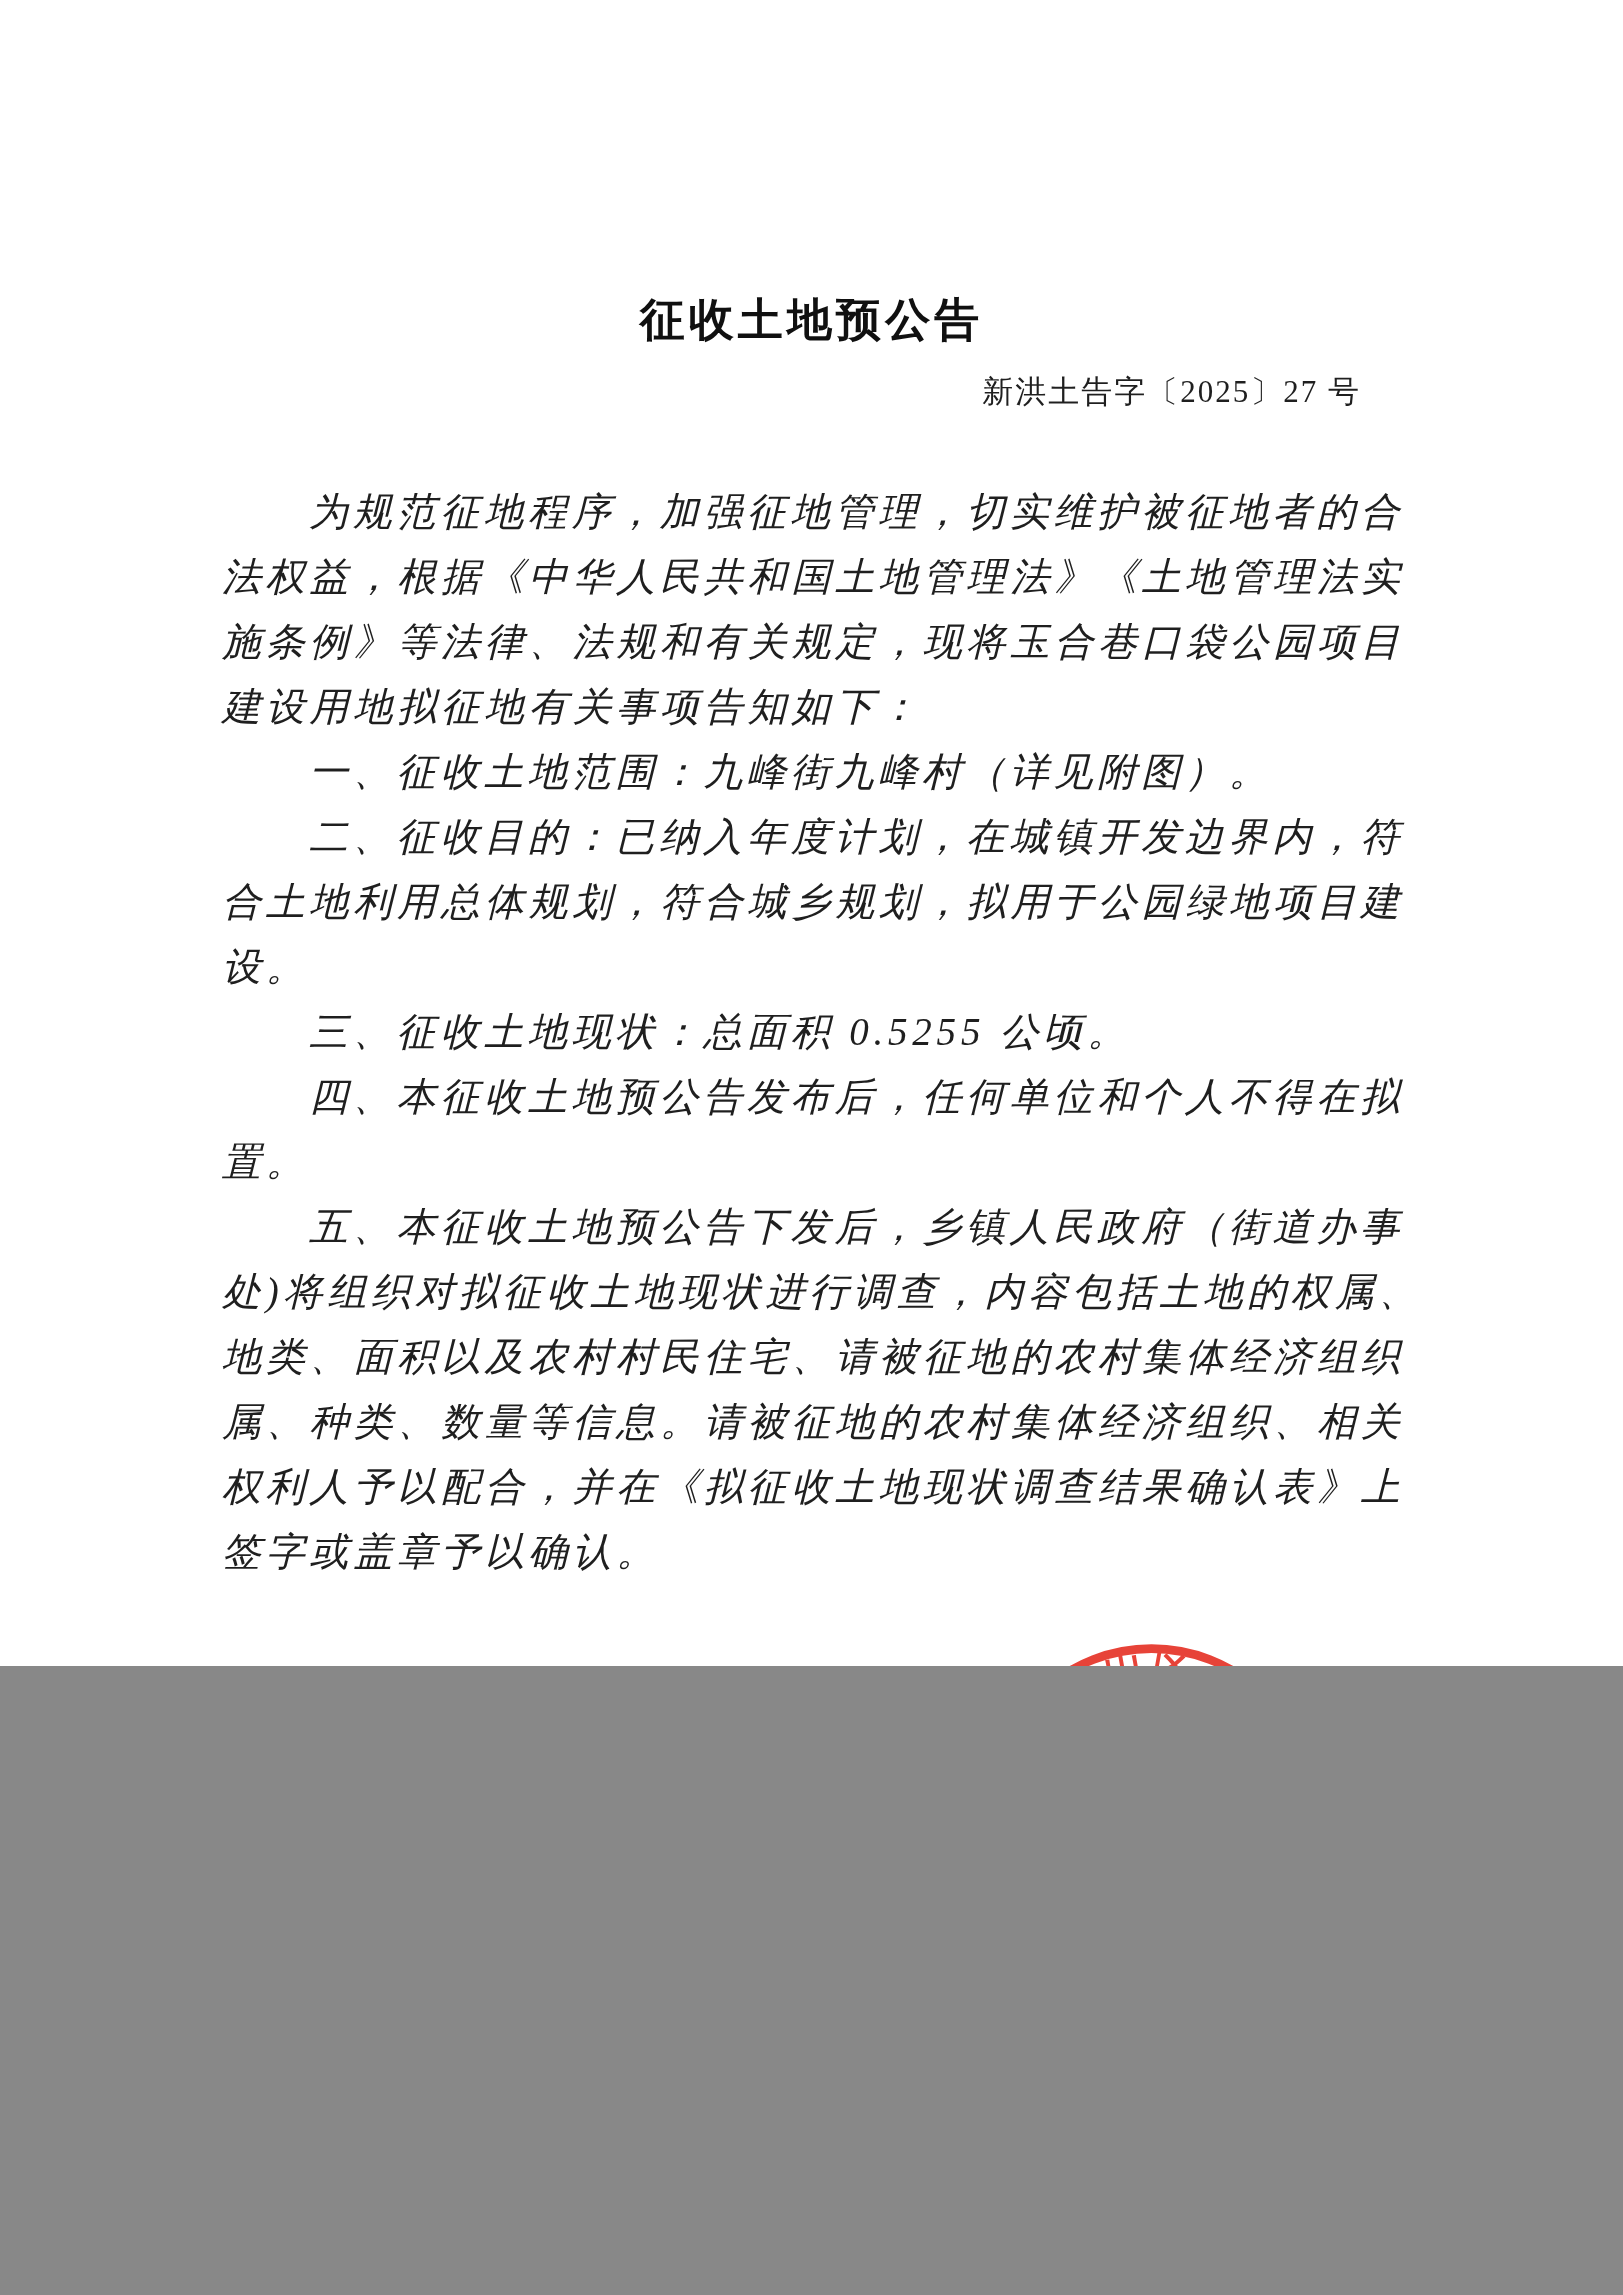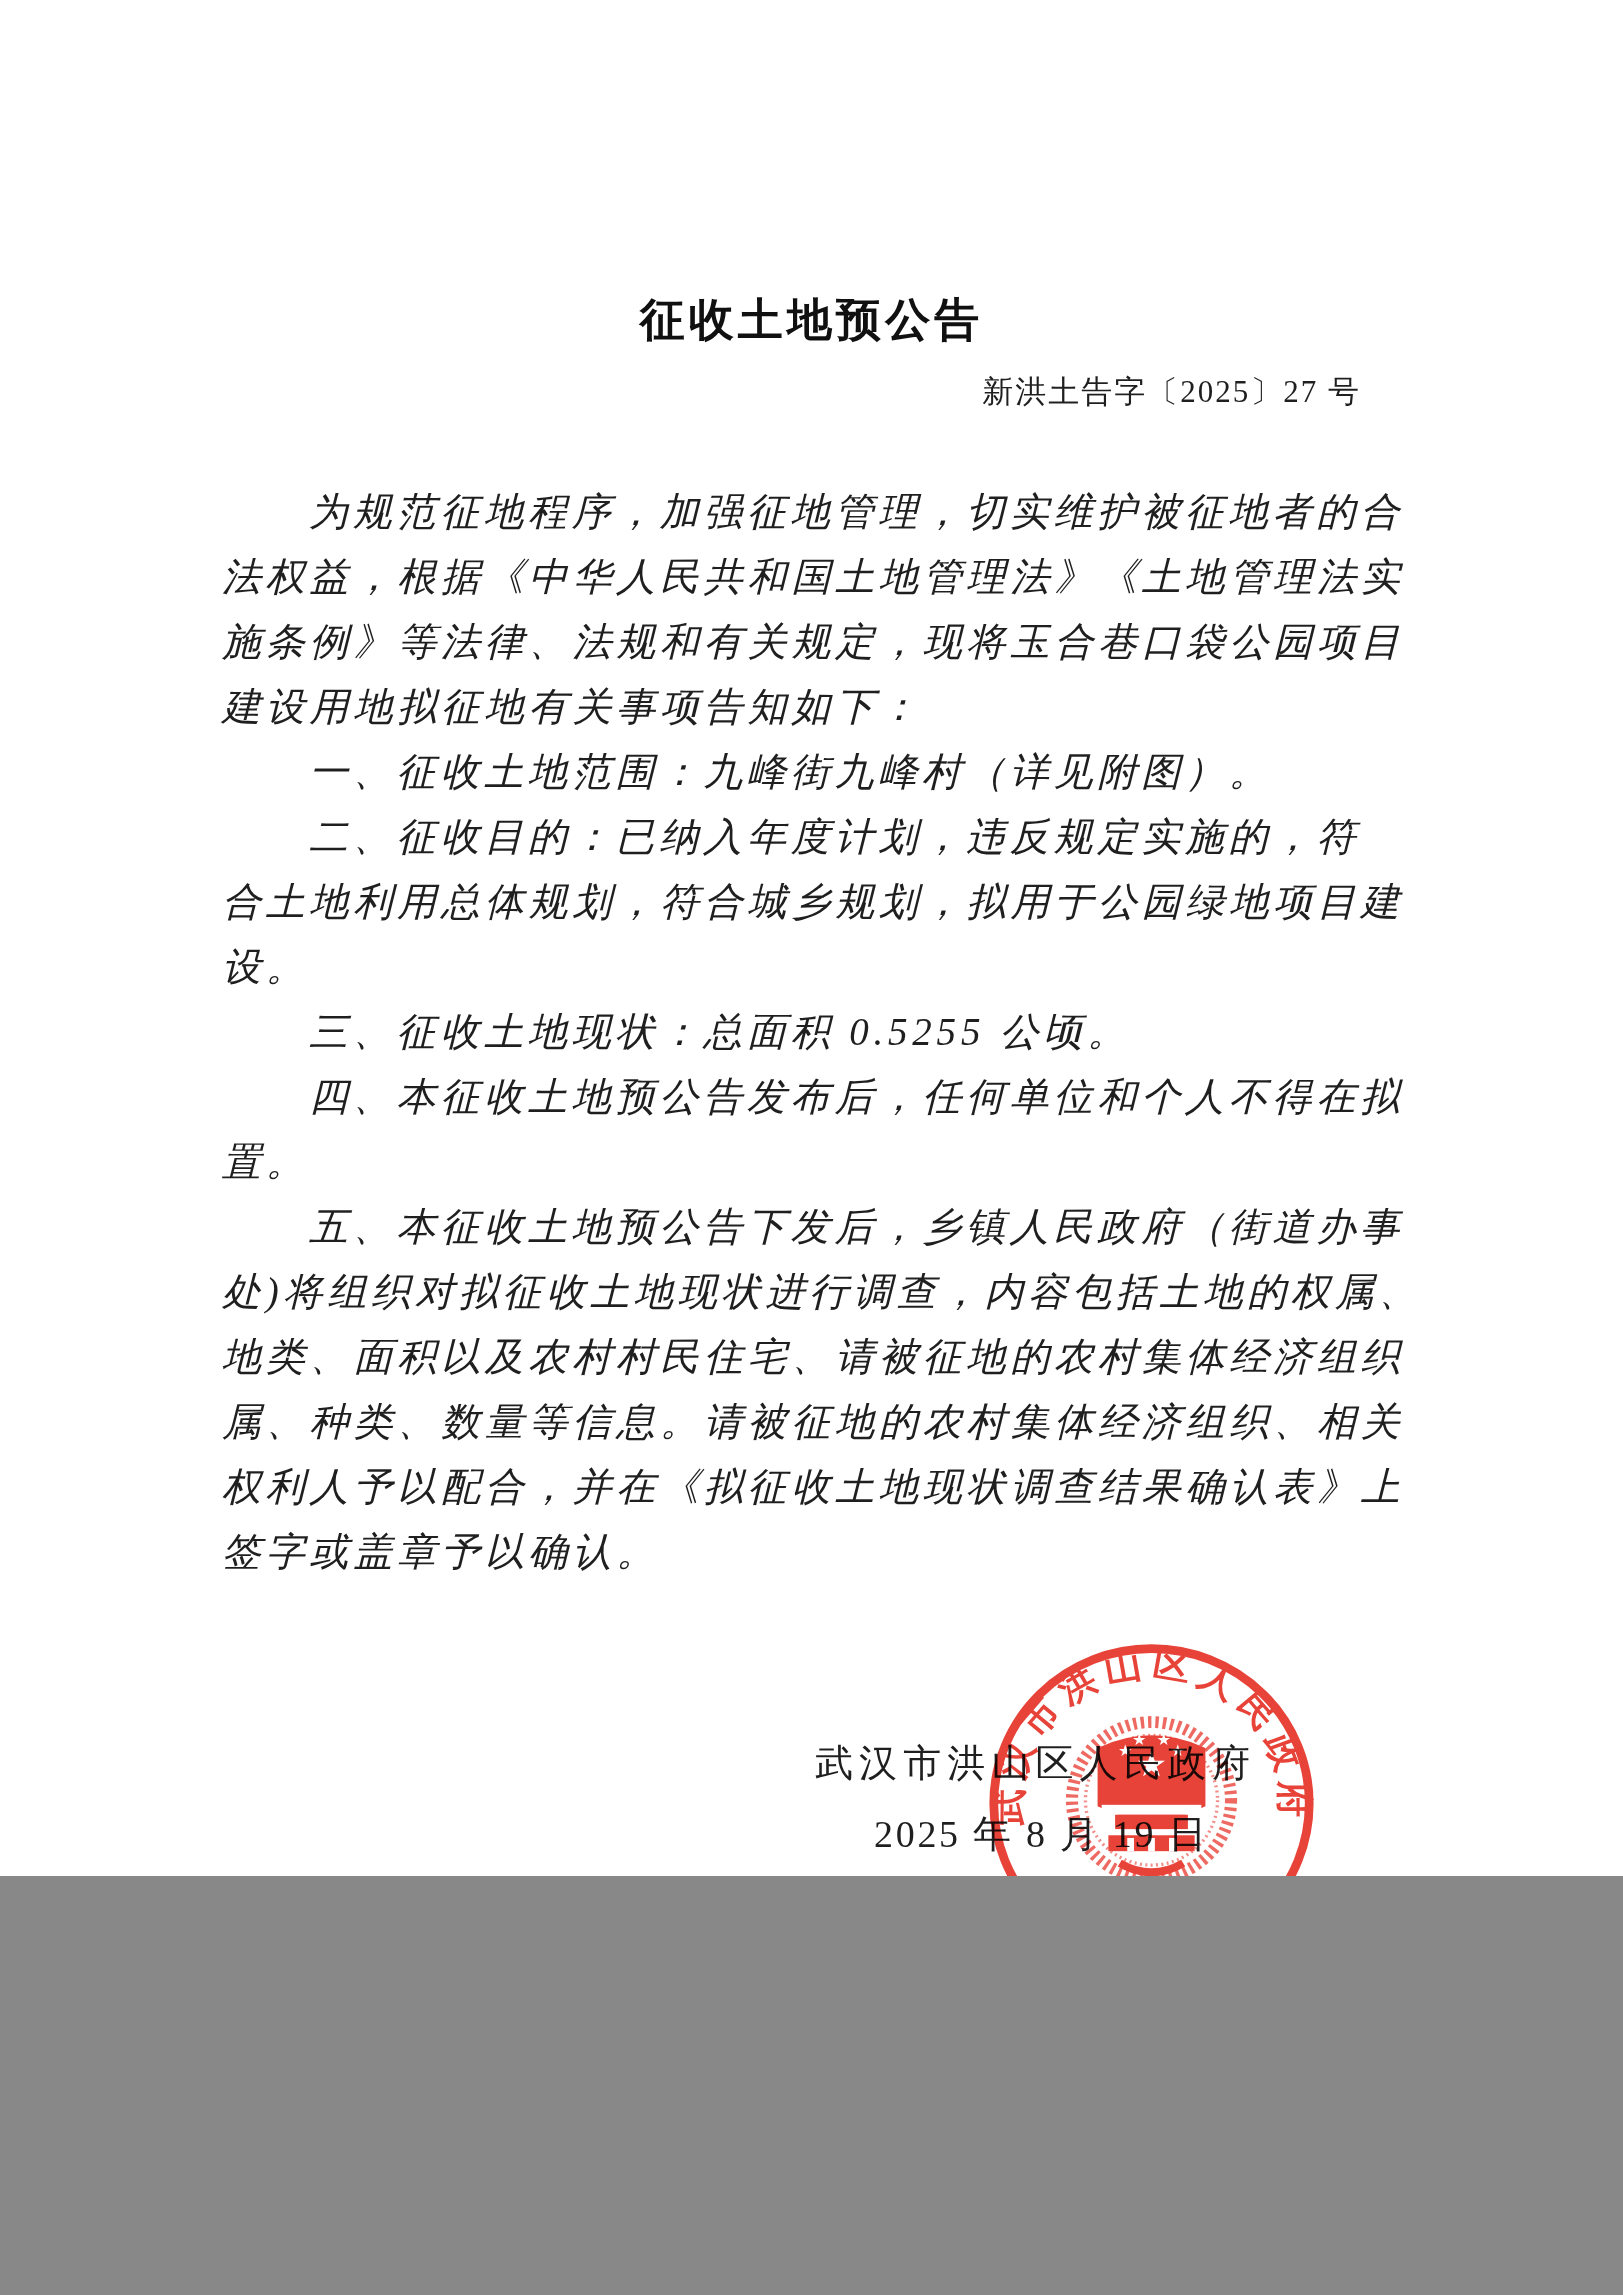--- a/index.html
+++ b/index.html
@@ -6,21 +6,21 @@
     --ink:#1f1f1f;
     --title-ink:#101010;
     --seal-red:#e63429;
     --page-bg:#ffffff;
   }
   html,body{margin:0;padding:0;}
   body{background:#888;}
   .page{
     position:relative;
     width:1623px;
-    height:1876px;
+    height:1666px;
     margin:0 auto;
     background:var(--page-bg);
     overflow:hidden;
     font-family:"Liberation Serif","DejaVu Serif",serif;
     color:var(--ink);
   }
   .title{
     position:absolute;
     top:297px; left:0; width:1623px;
     text-align:center;
@@ -89,21 +89,21 @@
   <div class="title">征收土地预公告</div>
 
   <div class="doc-number">新洪土告字〔2025〕27 号</div>
 
   <div class="doc-body">
       <div class="line indent">为规范征地程序，加强征地管理，切实维护被征地者的合</div>
       <div class="line">法权益，根据《中华人民共和国土地管理法》《土地管理法实</div>
       <div class="line">施条例》等法律、法规和有关规定，现将玉合巷口袋公园项目</div>
       <div class="line">建设用地拟征地有关事项告知如下：</div>
       <div class="line indent">一、征收土地范围：九峰街九峰村（详见附图）。</div>
-      <div class="line indent">二、征收目的：已纳入年度计划，违反规定实施的，符</div>
+      <div class="line indent">二、征收目的：已纳入年度计划，在城镇开发边界内，符</div>
       <div class="line">合土地利用总体规划，符合城乡规划，拟用于公园绿地项目建</div>
       <div class="line">设。</div>
       <div class="line indent">三、征收土地现状：总面积 0.5255 公顷。</div>
       <div class="line indent">四、本征收土地预公告发布后，任何单位和个人不得在拟</div>
       <div class="line">置。</div>
       <div class="line indent">五、本征收土地预公告下发后，乡镇人民政府（街道办事</div>
       <div class="line">处)将组织对拟征收土地现状进行调查，内容包括土地的权属、</div>
       <div class="line">地类、面积以及农村村民住宅、请被征地的农村集体经济组织</div>
       <div class="line">属、种类、数量等信息。请被征地的农村集体经济组织、相关</div>
       <div class="line">权利人予以配合，并在《拟征收土地现状调查结果确认表》上</div>

